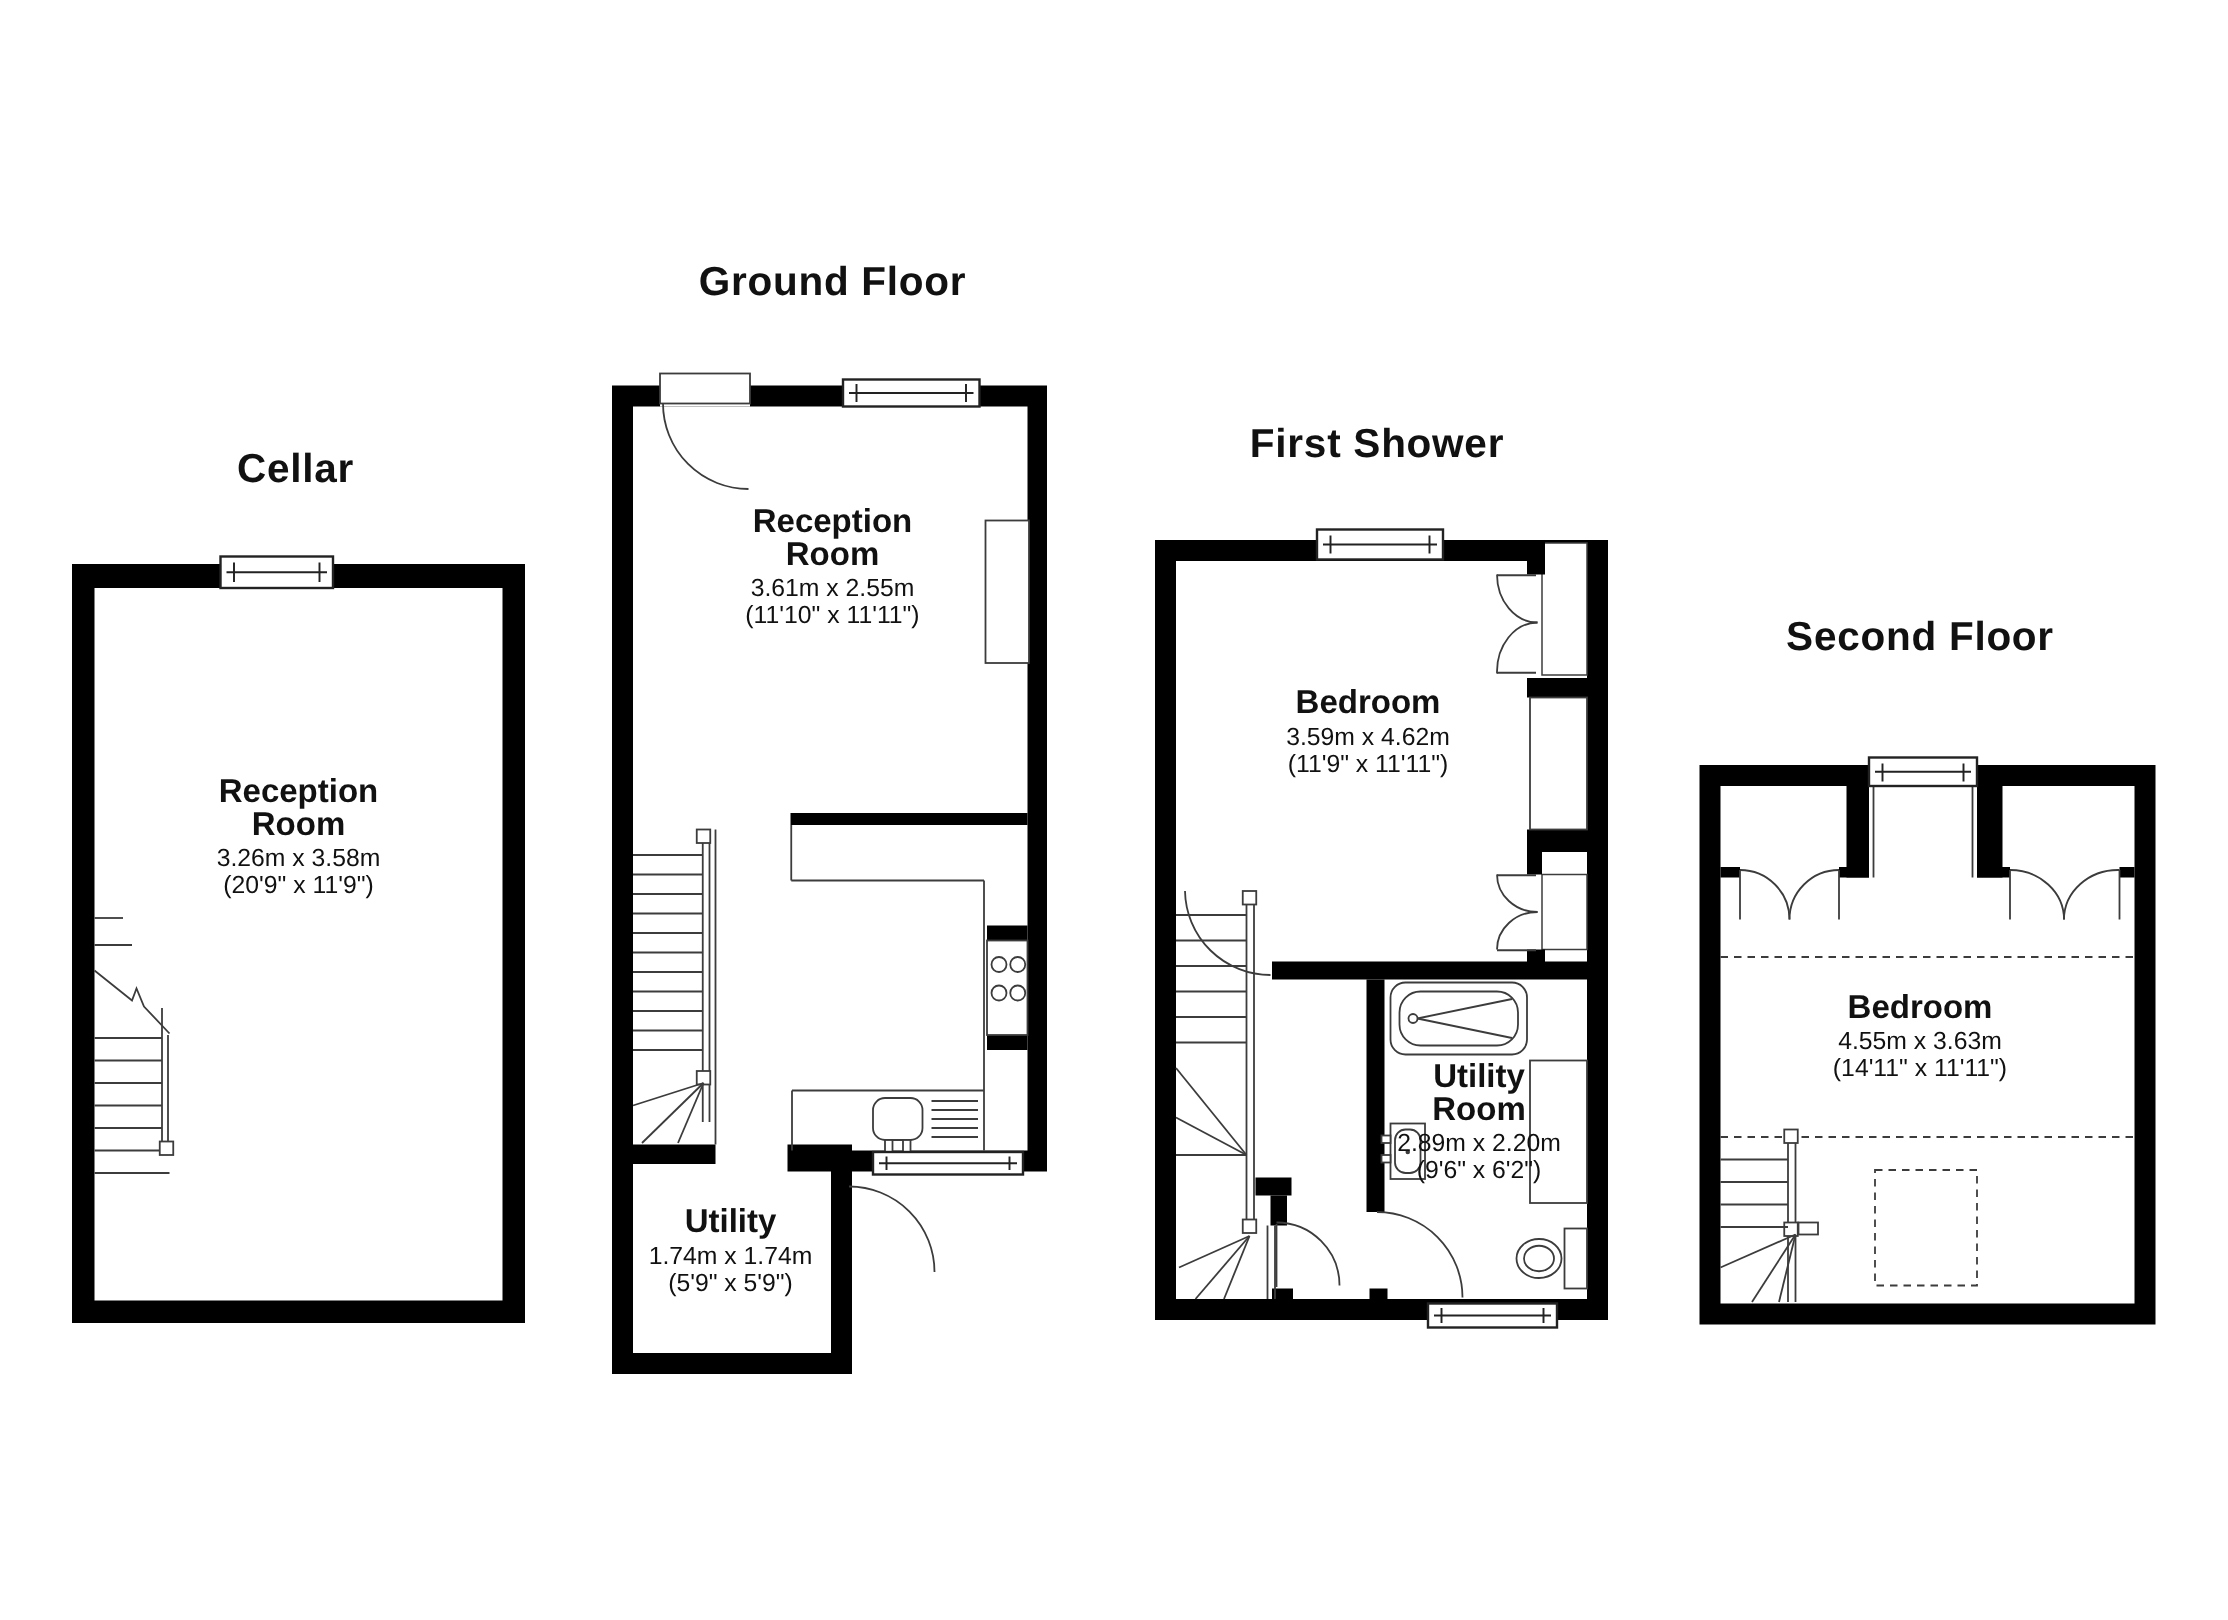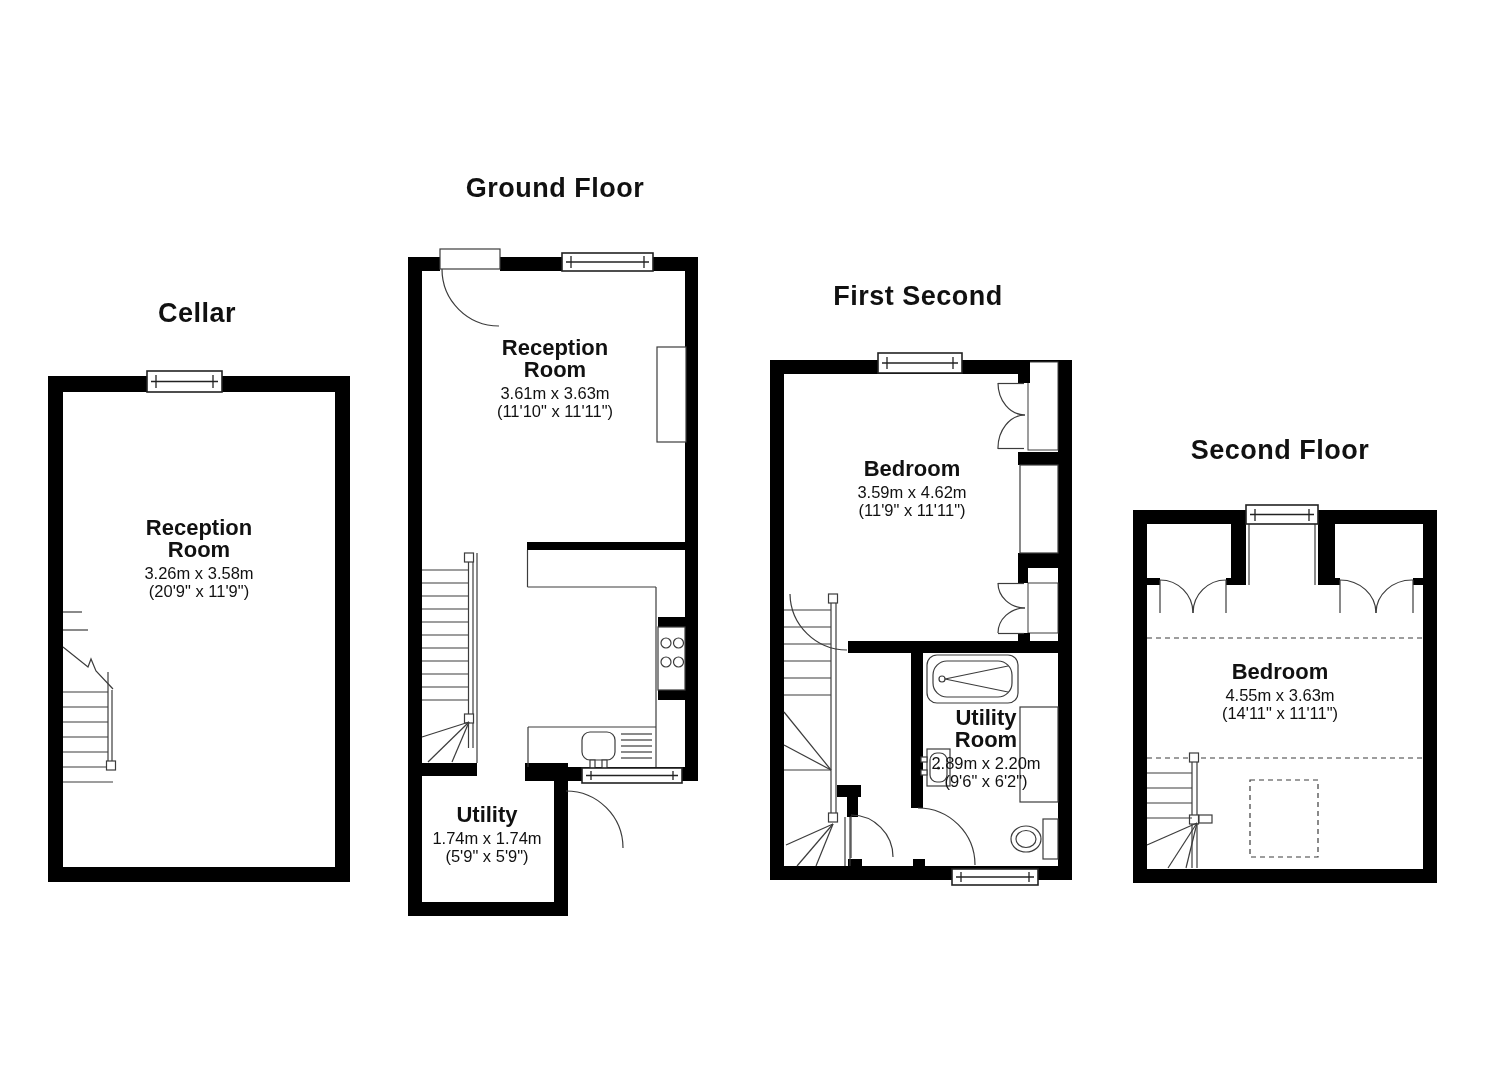--- a/index.html
+++ b/index.html
@@ -300,34 +300,34 @@
           <line x1="1250" y1="514.5" x2="1314" y2="514.5"></line>
           <line x1="1255" y1="509" x2="1255" y2="521"></line>
           <line x1="1309" y1="509" x2="1309" y2="521"></line>
         </g>
       </g>
     </g>
   </svg>
 
   <div class="label floor-title" style="left:197px;top:313px">Cellar</div>
   <div class="label floor-title" style="left:555px;top:188px">Ground Floor</div>
-  <div class="label floor-title" style="left:918px;top:296px">First Second</div>
-  <div class="label floor-title" style="left:1280px;top:450px">Second Floor</div>
+  <div class="label floor-title" style="left:918px;top:296px">First Shower</div>
+  <div class="label floor-title" style="left:1280px;top:425px">Second Floor</div>
 
   <div class="label" style="left:199px;top:558px">
     <div class="room-name">Reception</div>
     <div class="room-name">Room</div>
     <div class="room-dims dims-first">3.26m x 3.58m</div>
     <div class="room-dims">(20'9" x 11'9")</div>
   </div>
 
   <div class="label" style="left:555px;top:378px">
     <div class="room-name">Reception</div>
     <div class="room-name">Room</div>
-    <div class="room-dims dims-first">3.61m x 3.63m</div>
+    <div class="room-dims dims-first">3.61m x 2.55m</div>
     <div class="room-dims">(11'10" x 11'11")</div>
   </div>
 
 
   <div class="label" style="left:487px;top:834px">
     <div class="room-name">Utility</div>
     <div class="room-dims dims-first">1.74m x 1.74m</div>
     <div class="room-dims">(5'9" x 5'9")</div>
   </div>
 

